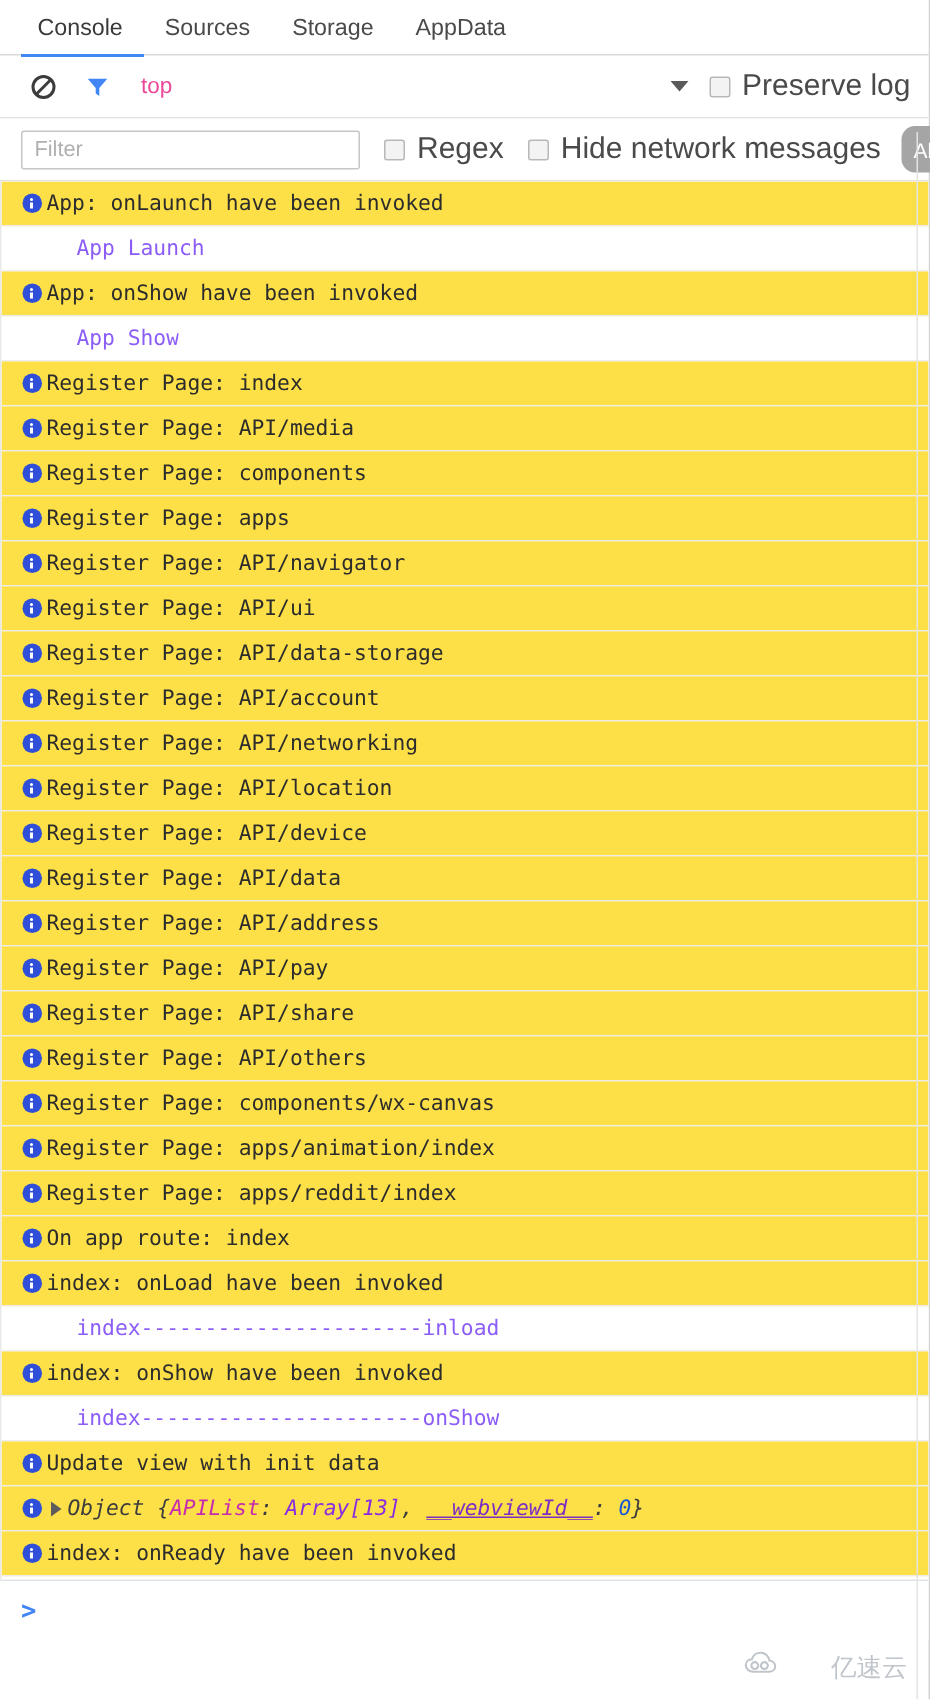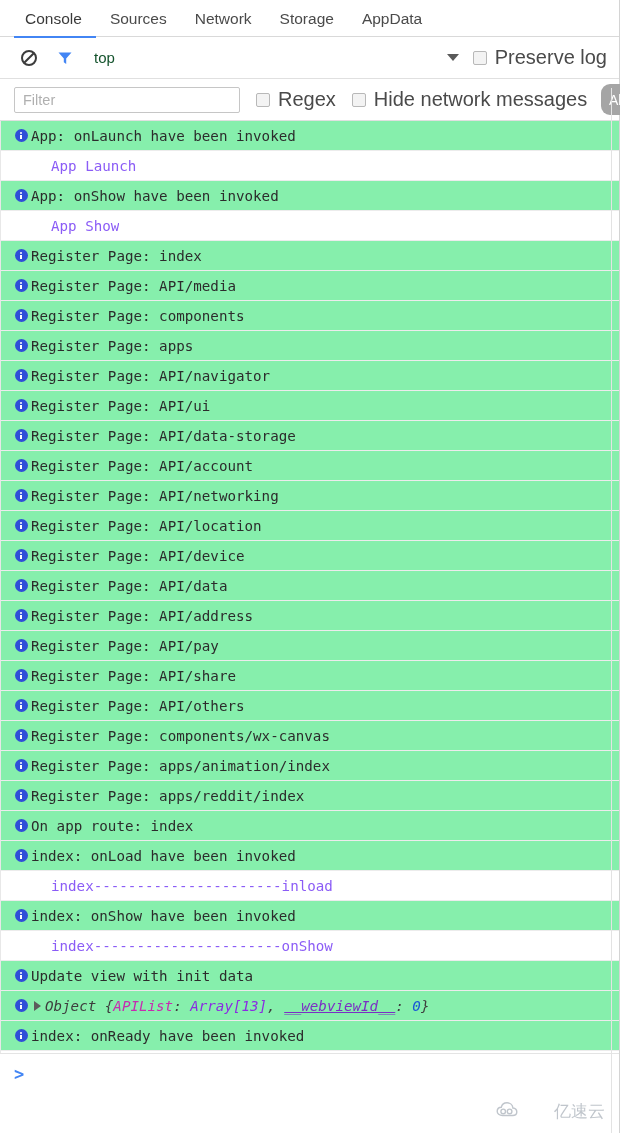--- a/index.html
+++ b/index.html
@@ -66,21 +66,21 @@
     align-items: center;
     justify-content: center;
     cursor: pointer;
     flex: 0 0 auto;
   }
   .tb-icon + .tb-icon { margin-left: 14px; }
 
   .ctx-select {
     margin-left: 18px;
     font-size: 15px;
-    color: #14532d;
+    color: #ec4899;
     cursor: pointer;
     flex: 0 0 auto;
   }
   .tb-caret {
     margin-left: auto;
     margin-right: 14px;
     width: 0; height: 0;
     border-left: 6px solid transparent;
     border-right: 6px solid transparent;
     border-top: 7px solid #5a5a5a;
@@ -165,21 +165,21 @@
     overflow: hidden;
   }
   .log-row {
     height: 30px;
     display: flex;
     align-items: center;
     border-bottom: 1px solid #ececec;
     padding-left: 10px;
     background: #ffffff;
   }
-  .log-row.info { background: #86efac; }
+  .log-row.info { background: #fde047; }
 
   .row-icon {
     width: 20px;
     flex: 0 0 20px;
     display: inline-flex;
     align-items: center;
     justify-content: center;
   }
   .info-dot {
     width: 13px; height: 13px;
@@ -290,21 +290,20 @@
   }
 </style>
 </head>
 <body>
 
 <div id="app">
 
   <div class="tabbar">
     <div class="tab active"><span>Console</span></div>
     <div class="tab"><span>Sources</span></div>
-    <div class="tab"><span>Network</span></div>
     <div class="tab"><span>Storage</span></div>
     <div class="tab"><span>AppData</span></div>
   </div>
 
   <div class="toolbar">
     <span class="tb-icon">
       <svg width="18" height="18" viewBox="0 0 18 18">
         <circle cx="9" cy="9" r="7" fill="none" stroke="#3c3c3c" stroke-width="2"></circle>
         <line x1="4.2" y1="13.8" x2="13.8" y2="4.2" stroke="#3c3c3c" stroke-width="2"></line>
       </svg>

